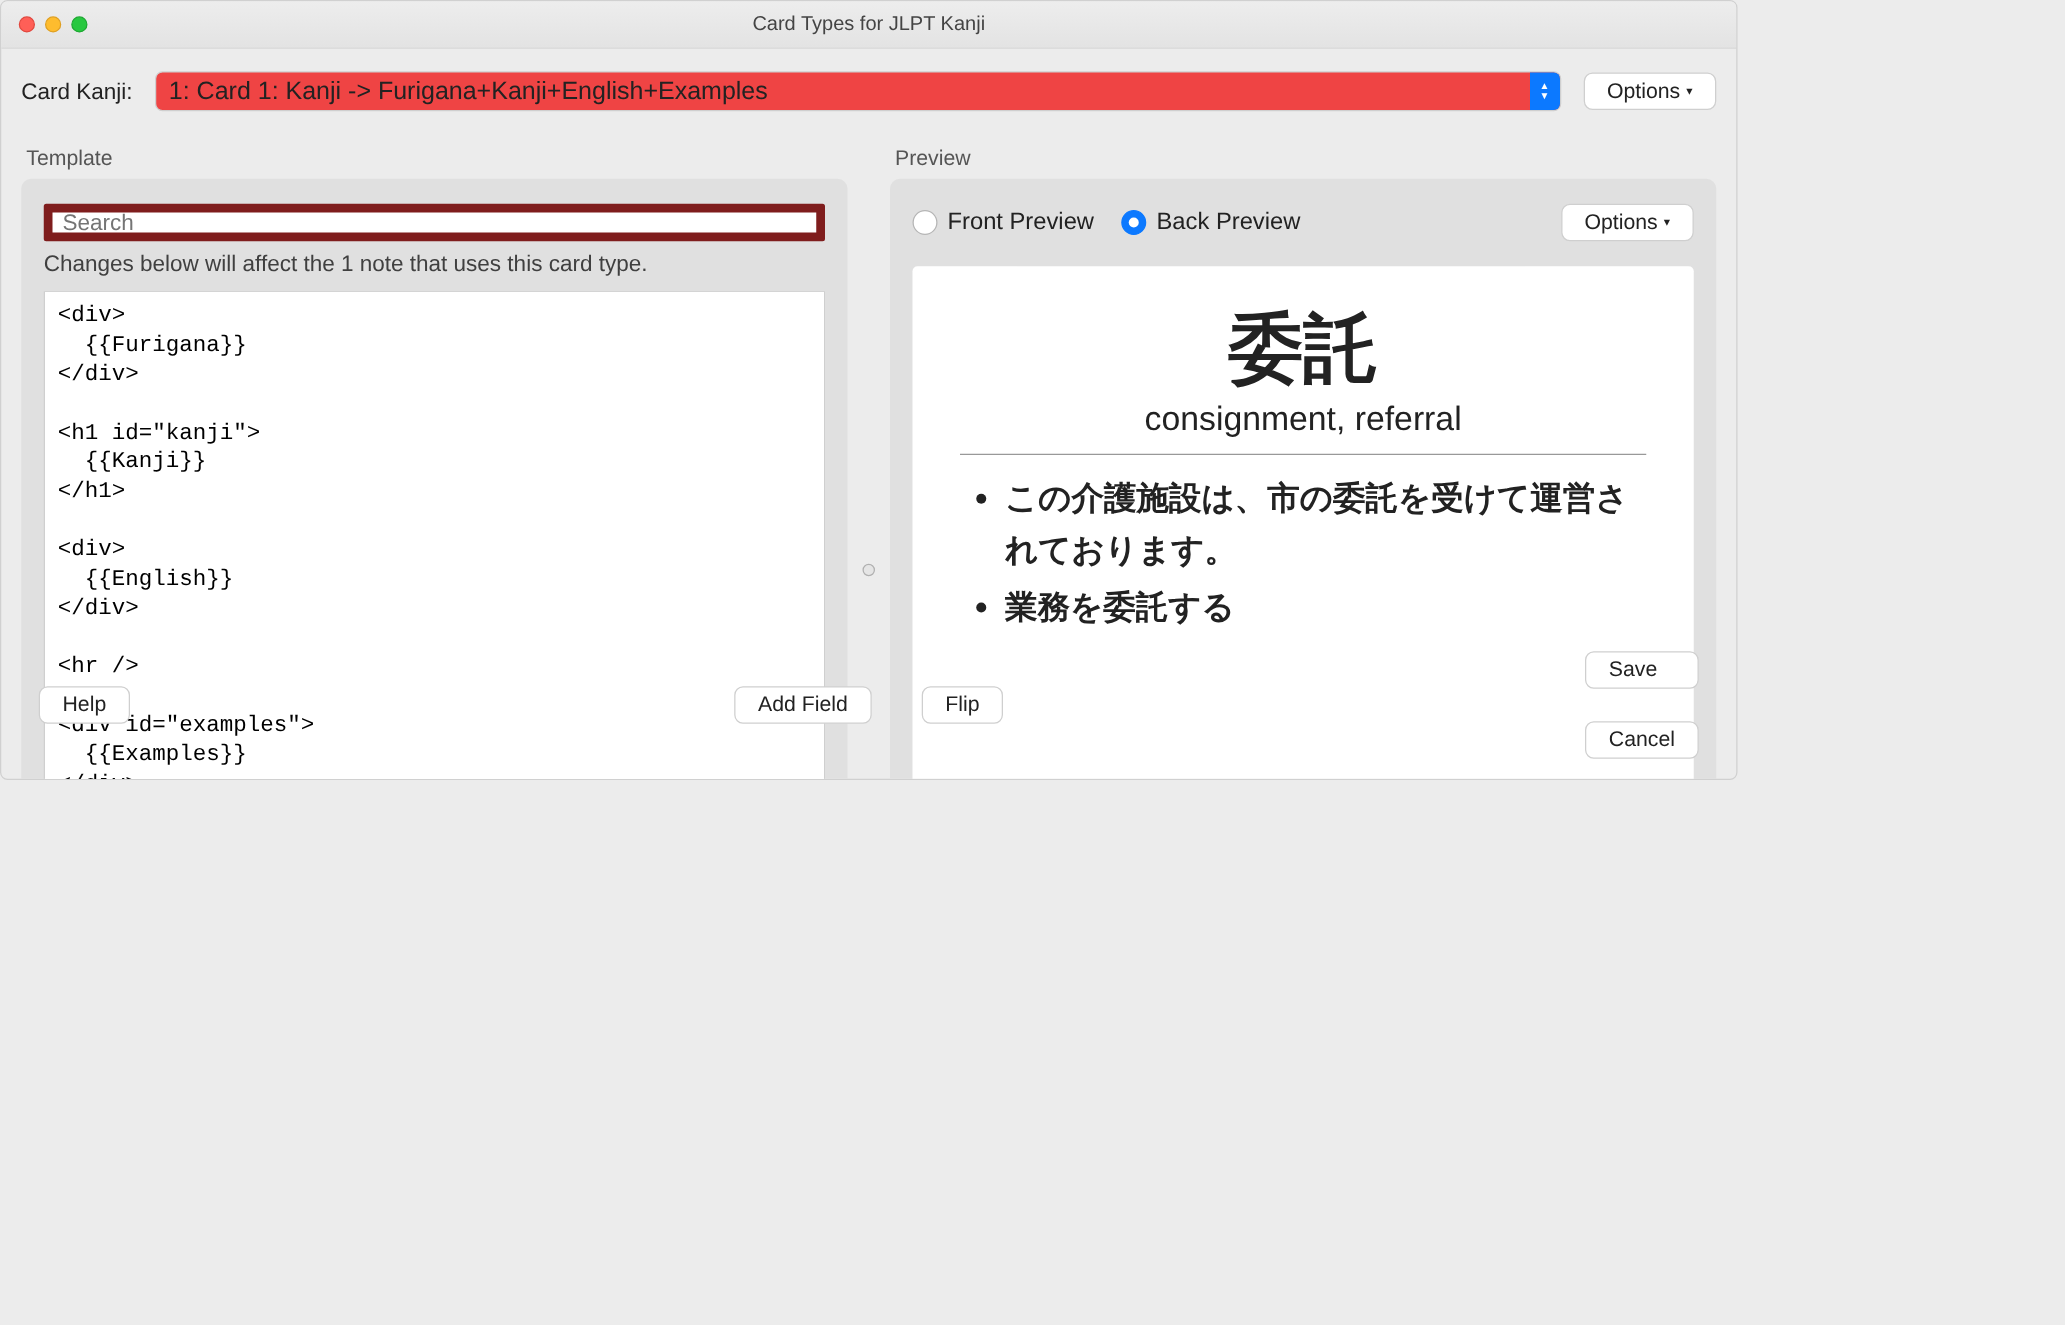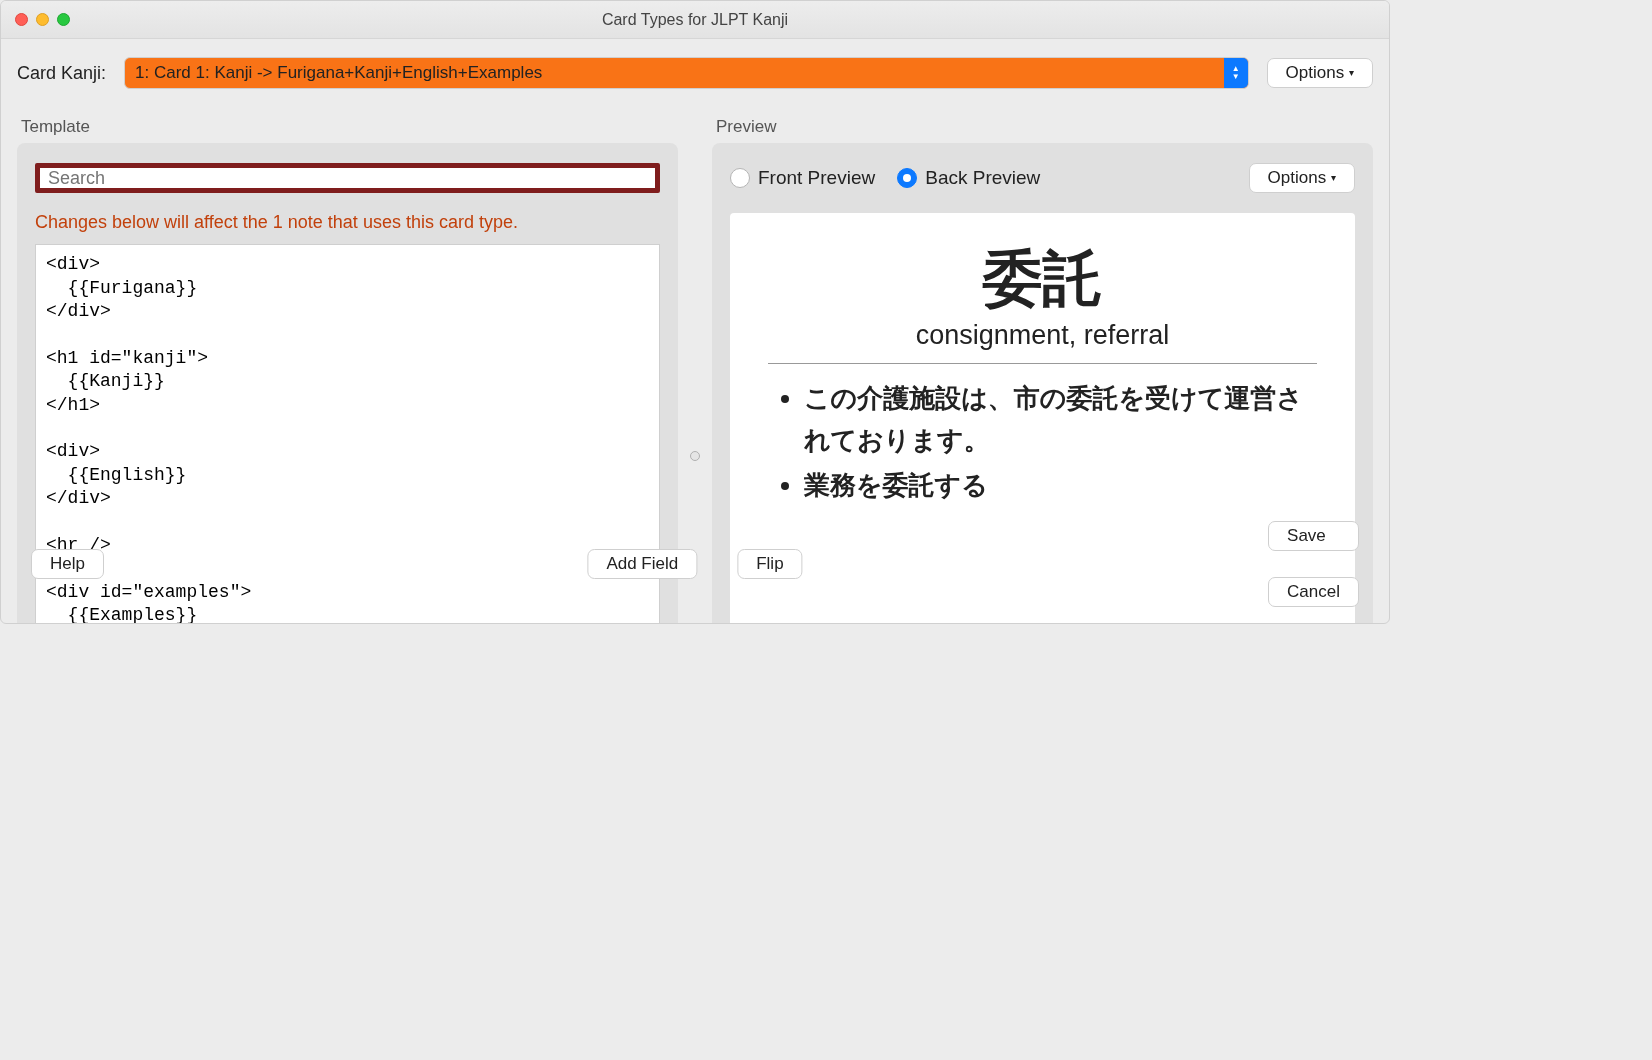--- a/index.html
+++ b/index.html
@@ -60,25 +60,25 @@
     font-size: 18px;
     color: #222;
   }
   .select-wrap {
     flex: 1;
     position: relative;
   }
   .select-wrap .select {
     width: 100%;
     height: 32px;
-    background: #f97316;
+    background: #ef4444;
     border: 1px solid #cfcfcf;
     border-radius: 6px;
     padding: 4px 30px 4px 10px;
-    font-size: 17px;
+    font-size: 20px;
     display: flex;
     align-items: center;
   }
   .select-arrows {
     position: absolute;
     right: 1px; top: 1px;
     width: 24px; height: 30px;
     background: #0c79ff;
     border-radius: 0 5px 5px 0;
     display: flex;
@@ -155,30 +155,30 @@
   }
   .rad.checked::after {
     content: "";
     width: 8px; height: 8px;
     background: #fff;
     border-radius: 50%;
   }
   .search {
     width: 100%;
     height: 30px;
-    border: 5px solid #7f1d1d;
+    border: 7px solid #7f1d1d;
     padding: 4px 8px;
     font-size: 18px;
     background: #fff;
     border-radius: 2px;
-    margin-bottom: 17px;
+    margin-bottom: 6px;
   }
   .hint {
     font-size: 18px;
-    color: #c2410c;
+    color: #404040;
     margin-bottom: 10px;
     line-height: 1.35;
   }
   .code {
     width: 100%;
     height: 400px;
     border: 1px solid #cfcfcf;
     background: #fff;
     font-family: "Menlo", "Courier New", monospace;
     font-size: 18px;

